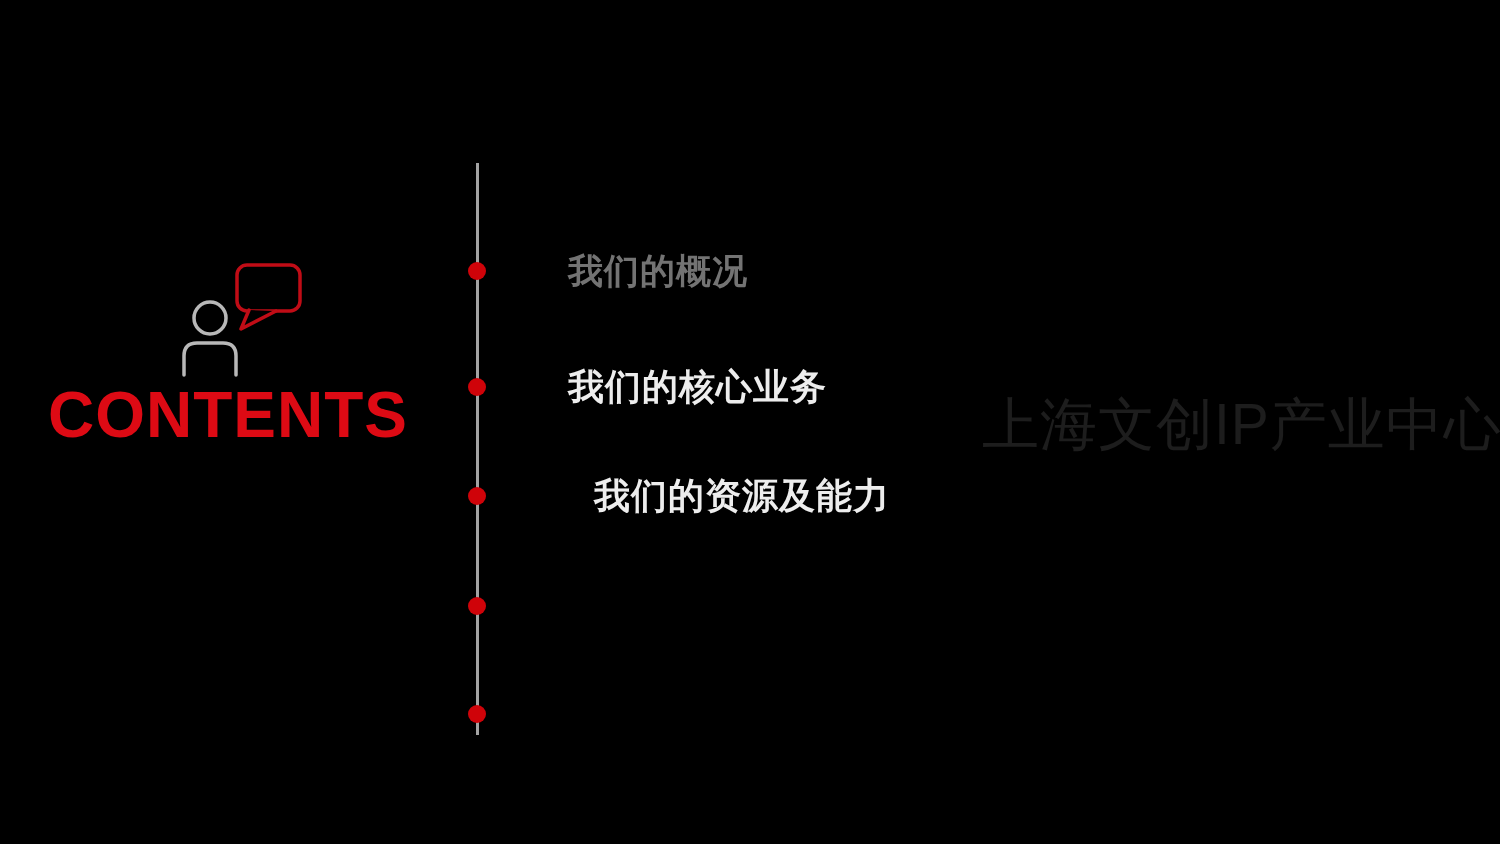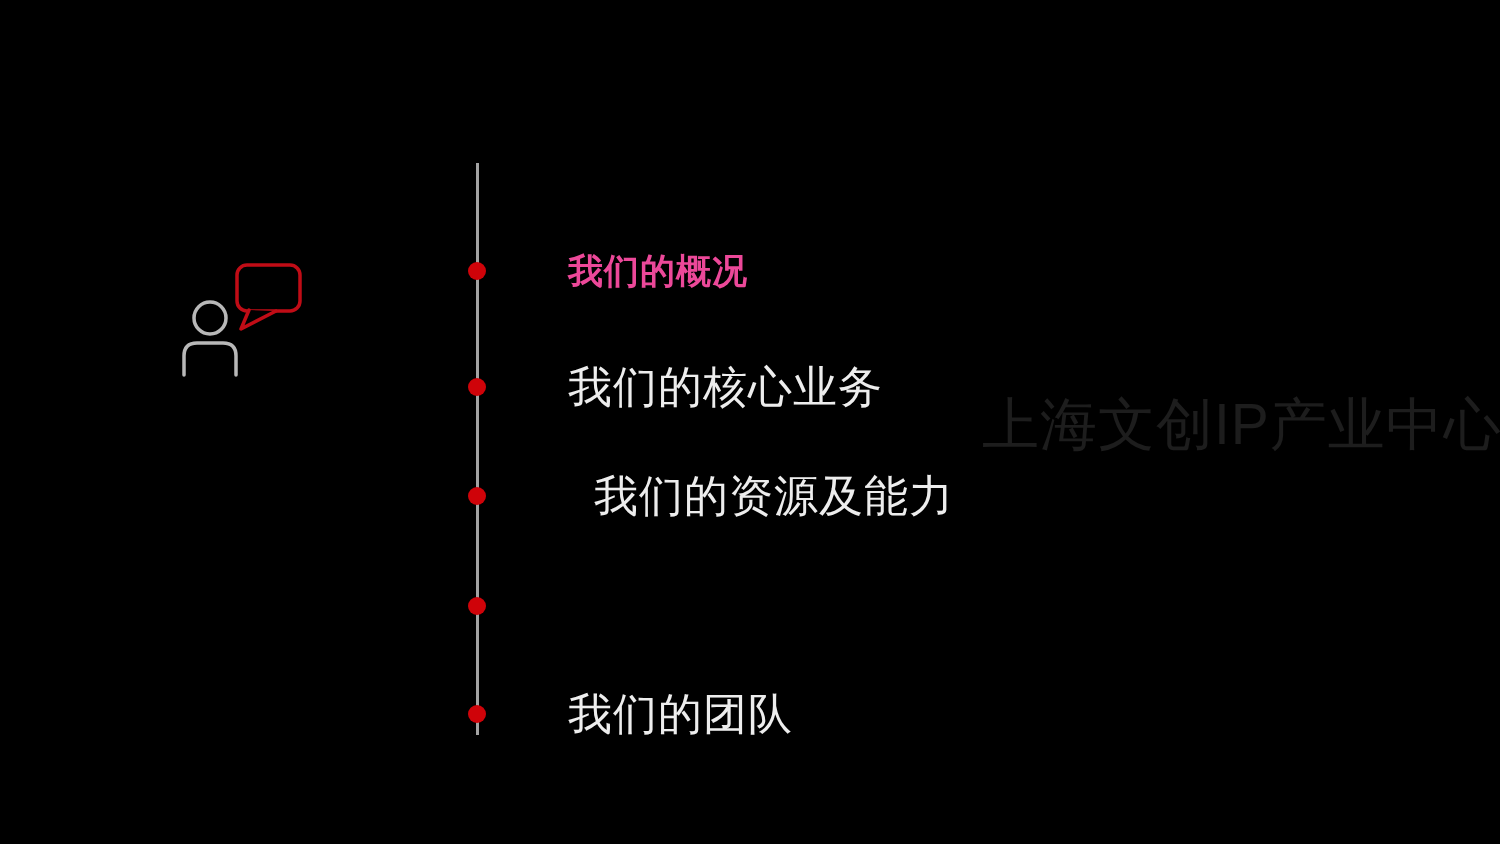--- a/index.html
+++ b/index.html
@@ -60,26 +60,26 @@
   .dot-4 { top: 705px; }
 
   
   .toc-item {
     position: absolute;
     left: 568px;
     line-height: 44px;
     height: 44px;
     white-space: nowrap;
     color: #ededed;
-    font-size: 44px;
-    font-weight: 400;
+    font-size: 36px;
+    font-weight: 700;
     letter-spacing: 1px;
     cursor: default;
   }
-  .item-0 { top: 249px; color: #ec4899; font-weight: 700; font-size: 35px; }
+  .item-0 { top: 249px; color: #737373; font-weight: 700; font-size: 35px; }
   .item-1 { top: 365px; }
   .item-2 { top: 474px; margin-left: 26px; }
   .item-3 { top: 584px; }
   .item-4 { top: 692px; }
 
   
   .watermark {
     position: absolute;
     left: 982px;
     top: 396px;
@@ -99,28 +99,28 @@
     <svg width="140" height="130" viewBox="0 0 140 130" fill="none" xmlns="http://www.w3.org/2000/svg">
 
       <rect x="62" y="10" width="63" height="46" rx="10" stroke="#c00c16" stroke-width="3.5" fill="none"></rect>
       <path d="M 74 55 L 66 74 L 101 56" stroke="#c00c16" stroke-width="3.5" fill="#000" stroke-linejoin="round" stroke-linecap="round"></path>
 
       <circle cx="35" cy="63" r="16" stroke="#b8b8b8" stroke-width="3.5" fill="none"></circle>
       <path d="M 9 120 L 9 101 Q 9 88 22 88 L 48 88 Q 61 88 61 101 L 61 120" stroke="#b8b8b8" stroke-width="3.5" fill="none" stroke-linecap="round"></path>
     </svg>
   </div>
 
+  <div class="page-title">CONTENTS</div>
 
   <div class="timeline-line"></div>
   <div class="timeline-dot dot-0"></div>
   <div class="timeline-dot dot-1"></div>
   <div class="timeline-dot dot-2"></div>
   <div class="timeline-dot dot-3"></div>
   <div class="timeline-dot dot-4"></div>
 
   <div class="toc-item item-0">我们的概况</div>
   <div class="toc-item item-1">我们的核心业务</div>
   <div class="toc-item item-2">我们的资源及能力</div>
-  <div class="toc-item item-4">我们的团队</div>
 
   <div class="watermark">上海文创IP产业中心</div>
 
 </div>
 
 </body></html>

